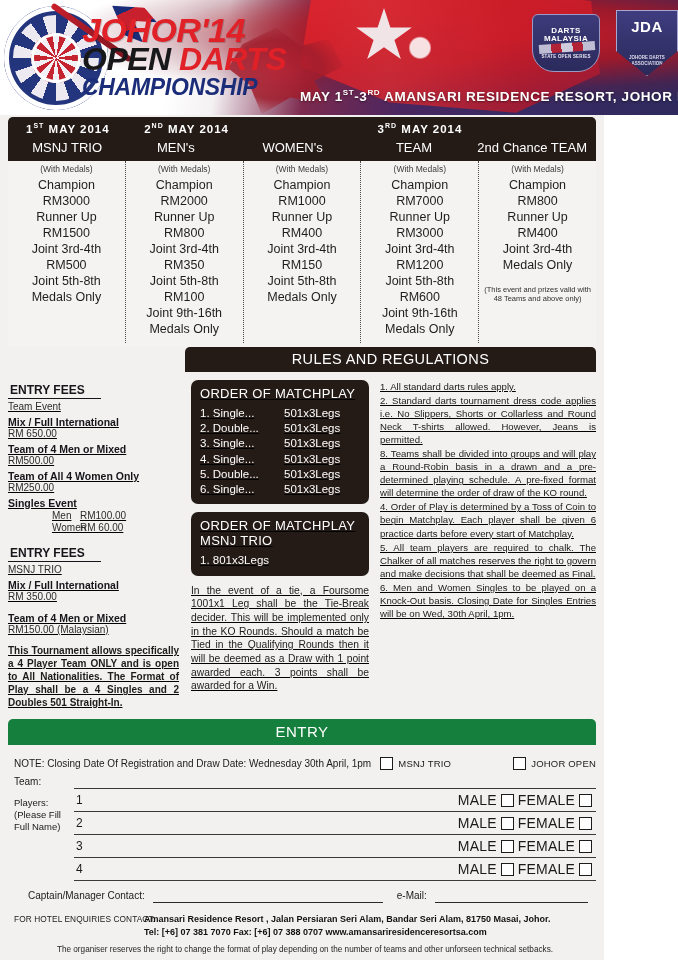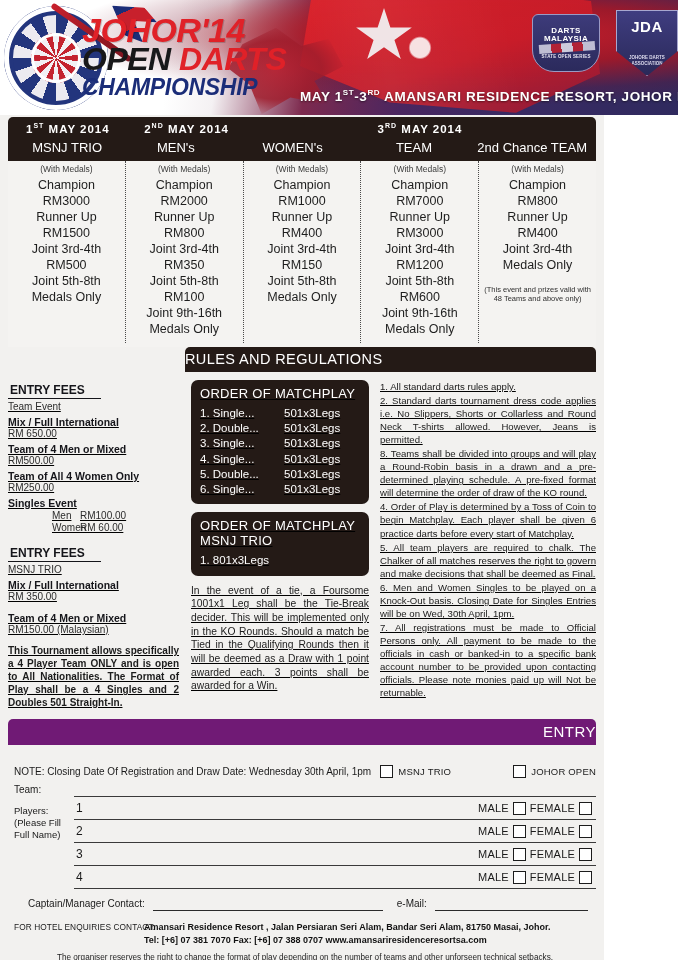--- a/index.html
+++ b/index.html
@@ -174,21 +174,21 @@
   .fee-v { font-size: 10px; color: #2c2c2c; }
   .fee-row { display: flex; font-size: 10px; color: #2c2c2c; margin-top: 1px; }
   .fee-row .k { width: 72px; padding-left: 44px; }
   .fee-para {
     font-size: 10px; color: #1c1c1c; line-height: 1.3;
     text-align: justify; margin-top: 9px; font-weight: 700;
   }
 
   .rules-banner {
     background: #241a16; color: #fff; border-radius: 5px 5px 0 0;
-    font-size: 14.5px; letter-spacing: 0.4px;
+    text-align: center; font-size: 14.5px; letter-spacing: 0.4px;
     padding: 4px 0 5px 0; margin: 0 0 0 0;
   }
   .rules-banner-wrap { margin: 0 8px 6px 185px; }
 
   .dark-box {
     background: #241a16; color: #fff; border-radius: 7px;
     padding: 6px 9px 7px 9px; margin-bottom: 8px;
   }
   .dark-title { font-size: 13px; letter-spacing: 0.3px; margin-bottom: 5px; }
   .mp-row { display: flex; font-size: 11.5px; line-height: 1.32; }
@@ -200,27 +200,27 @@
     text-align: justify;
   }
 
   .rule-p {
     font-size: 9.6px; color: #1a1a1a; line-height: 1.36;
     text-align: justify; margin-bottom: 1px;
   }
 
   
   .entry-banner {
-    background: #701a75; color: #fff; border-radius: 5px 5px 0 0;
-    text-align: right; font-size: 15px; letter-spacing: 0.5px;
+    background: #15803d; color: #fff; border-radius: 5px 5px 0 0;
+    text-align: center; font-size: 15px; letter-spacing: 0.5px;
     padding: 4px 0 5px 0; margin: 10px 8px 0 8px;
   }
   .entry-note-row {
     display: flex; align-items: center;
-    margin: 20px 8px 0 14px; font-size: 10px; color: #1a1a1a;
+    margin: 12px 8px 0 14px; font-size: 10px; color: #1a1a1a;
   }
   .entry-note-row .note-text { flex: 1; }
   .cb-group { display: flex; align-items: center; gap: 5px; }
   .cb {
     width: 13px; height: 13px; border: 1.6px solid #1c1c1c; background: #fff;
     display: inline-block;
   }
   .cb-lab { font-size: 9.5px; color: #1a1a1a; letter-spacing: 0.2px; }
 
   .form-area { margin: 6px 8px 0 14px; }
@@ -234,21 +234,21 @@
     line-height: 1.25; padding-top: 8px;
   }
   .players-rows { flex: 1; }
   .p-row {
     display: flex; align-items: center;
     border-bottom: 1.6px solid #3a3a3a; height: 23px;
   }
   .p-num { width: 12px; font-size: 12px; color: #1a1a1a; padding-left: 2px; }
   .p-space { flex: 1; }
   .sex-group { display: flex; align-items: center; gap: 4px; margin-right: 4px; }
-  .sex-lab { font-size: 11px; color: #1a1a1a; letter-spacing: 0.2px; }
+  .sex-lab { font-size: 14px; color: #1a1a1a; letter-spacing: 0.2px; }
 
   .contact-row {
     display: flex; align-items: flex-end;
     margin: 9px 8px 0 14px; font-size: 10px; color: #1a1a1a;
   }
   .contact-row .lab { padding-bottom: 2px; white-space: nowrap; }
   .contact-row .ln { border-bottom: 1.4px solid #2a2a2a; height: 12px; }
 
   
   .footer { margin: 10px 8px 0 14px; }
@@ -469,21 +469,20 @@
       <div class="tie-para">In the event of a tie, a Foursome 1001x1 Leg shall be the Tie-Break decider. This will be implemented only in the KO Rounds. Should a match be Tied in the Qualifying Rounds then it will be deemed as a Draw with 1 point awarded each. 3 points shall be awarded for a Win.</div>
     </div>
 
     <div class="col-rules">
       <div class="rule-p">1. All standard darts rules apply.</div>
       <div class="rule-p">2. Standard darts tournament dress code applies i.e. No Slippers, Shorts or Collarless and Round Neck T-shirts allowed. However, Jeans is permitted.</div>
       <div class="rule-p">8. Teams shall be divided into groups and will play a Round-Robin basis in a drawn and a pre-determined playing schedule. A pre-fixed format will determine the order of draw of the KO round.</div>
       <div class="rule-p">4. Order of Play is determined by a Toss of Coin to begin Matchplay. Each player shall be given 6 practice darts before every start of Matchplay.</div>
       <div class="rule-p">5. All team players are required to chalk. The Chalker of all matches reserves the right to govern and make decisions that shall be deemed as Final.</div>
       <div class="rule-p">6. Men and Women Singles to be played on a Knock-Out basis. Closing Date for Singles Entries will be on Wed, 30th April, 1pm.</div>
-      <div class="rule-p">7. All registrations must be made to Official Persons only. All payment to be made to the officials in cash or banked-in to a specific bank account number to be provided upon contacting officials. Please note monies paid up will Not be returnable.</div>
     </div>
   </div>
 
   <div class="entry-banner">ENTRY</div>
 
   <div class="entry-note-row">
     <div class="note-text">NOTE:  Closing Date Of Registration and Draw Date: Wednesday 30th April, 1pm</div>
     <div class="cb-group" style="margin-right:62px">
       <span class="cb"></span>
       <span class="cb-lab">MSNJ TRIO</span>

